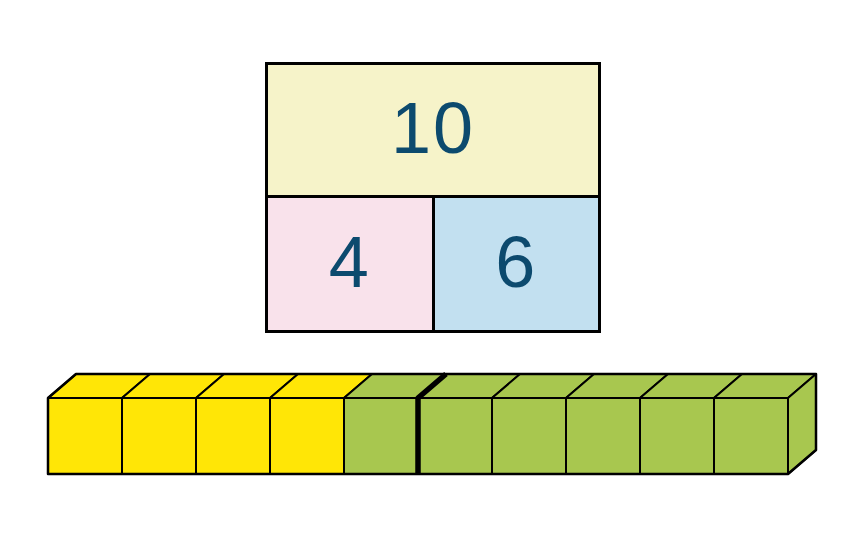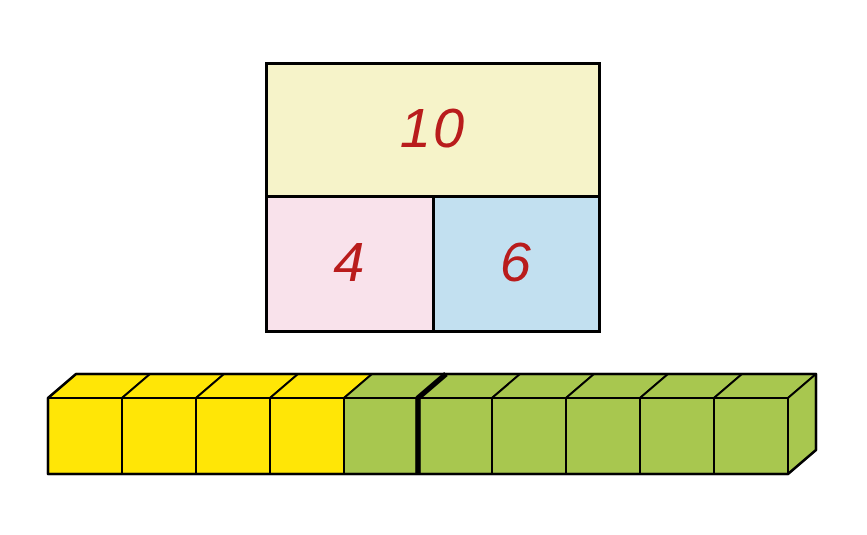--- a/index.html
+++ b/index.html
@@ -43,26 +43,25 @@
   .pwm-part {
     flex: 1;
     display: flex;
     align-items: center;
     justify-content: center;
   }
   .pwm-part.first {
     border-right: 3px solid #000;
   }
   .pwm-num {
-    font-size: 56px;
+    font-size: 72px;
     line-height: 1;
-    color: #b91c1c;
+    color: #0c4a6e;
     letter-spacing: 2px;
     transform: translateY(-2px);
-    font-style: italic;
   }
   
   .bar-svg {
     position: absolute;
     left: 0;
     top: 0;
     width: 867px;
     height: 535px;
   }
 </style>

